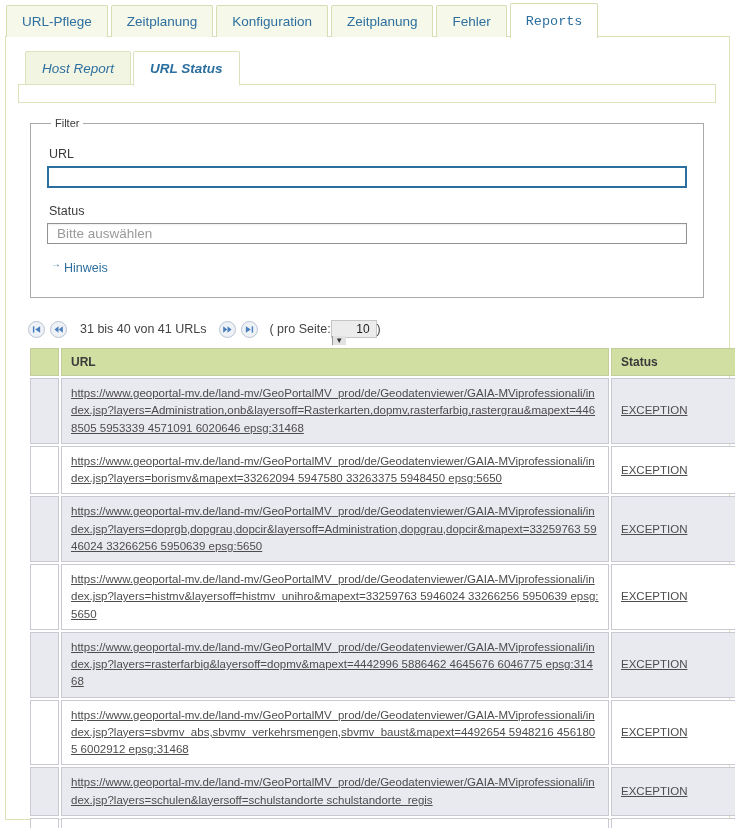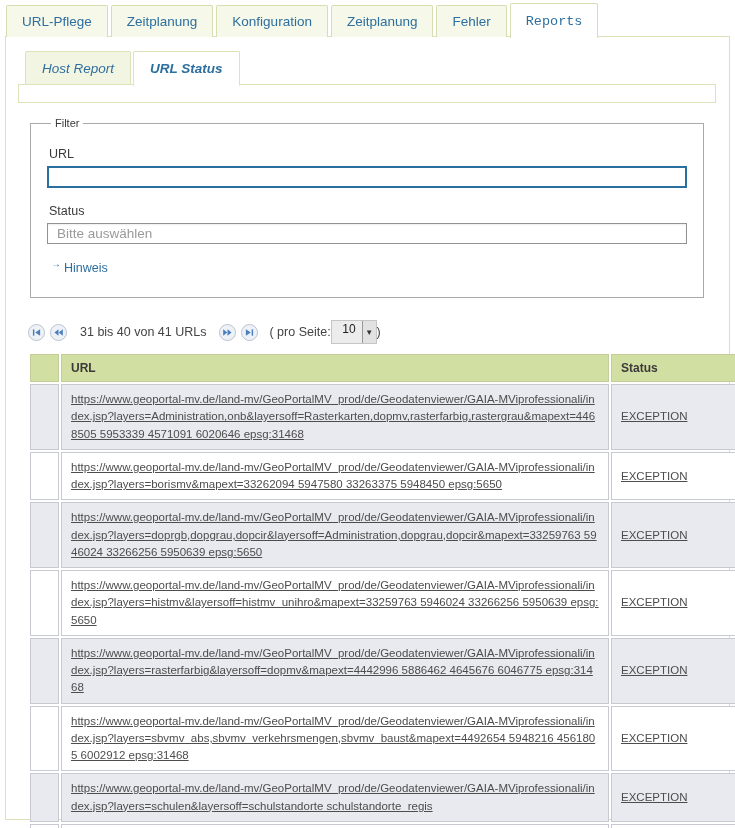--- a/index.html
+++ b/index.html
@@ -81,23 +81,23 @@
   .pager .info { margin: 0 8px; }
   .pg-btn {
     width: 17px; height: 17px; border-radius: 50%;
     border: 1px solid #b9c3d2; background: #eef2f7;
     display: inline-flex; align-items: center; justify-content: center;
     cursor: pointer; padding: 0;
   }
   .pg-btn svg { width: 9px; height: 9px; fill: #4a7ebc; }
   .perpage { display: inline-flex; align-items: center; gap: 0; margin-left: 6px; }
   .pp-box {
-    display: inline-flex; align-items: stretch; height: 24px;
+    display: inline-flex; align-items: stretch; height: 18px;
     background: #ececec; border: 1px solid #c6c6c6; min-width: 46px;
-    font-size: 12px; color: #222; cursor: pointer;
+    font-size: 12px; color: #222; cursor: pointer; flex-direction: column;
   }
   .pp-val { padding: 1px 6px 0 5px; flex: 1; }
   .pp-arrow {
     border-left: 1px solid #9a9a9a; width: 14px;
     display: flex; align-items: center; justify-content: center;
     font-size: 8px; color: #333; background: #e2e2e2;
   }
 
   
   table.urls {

